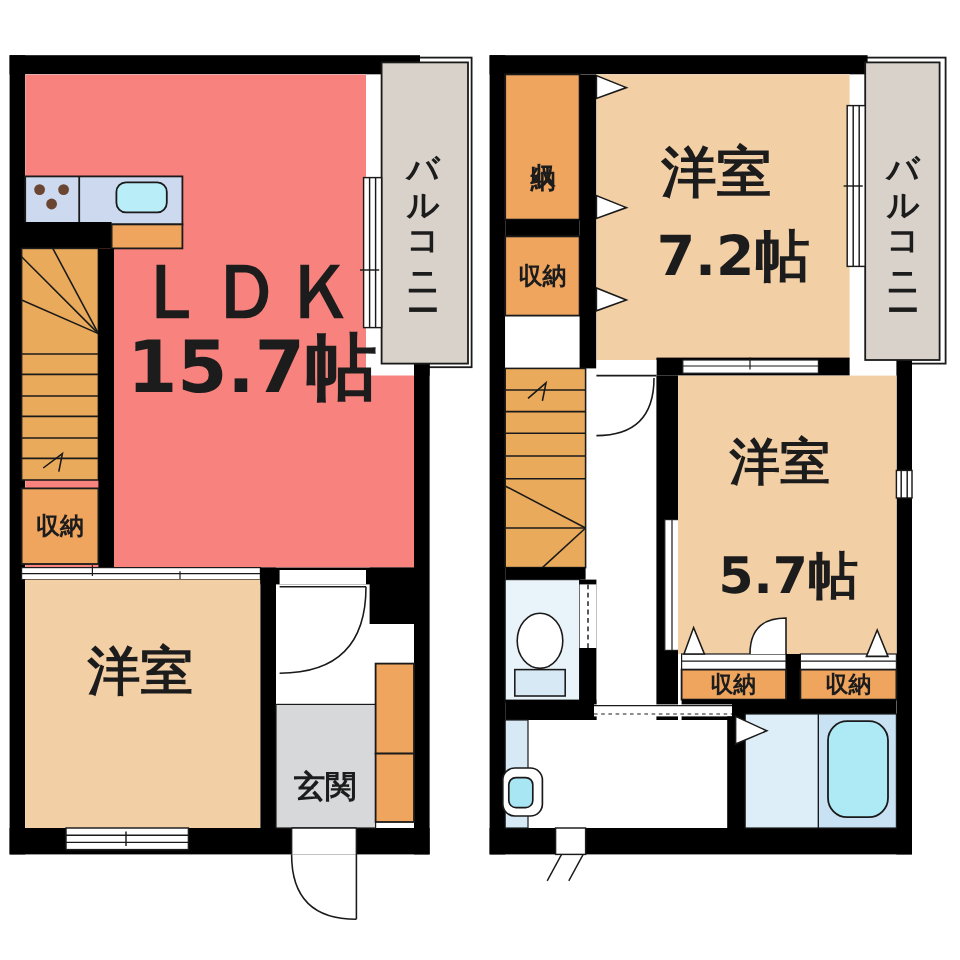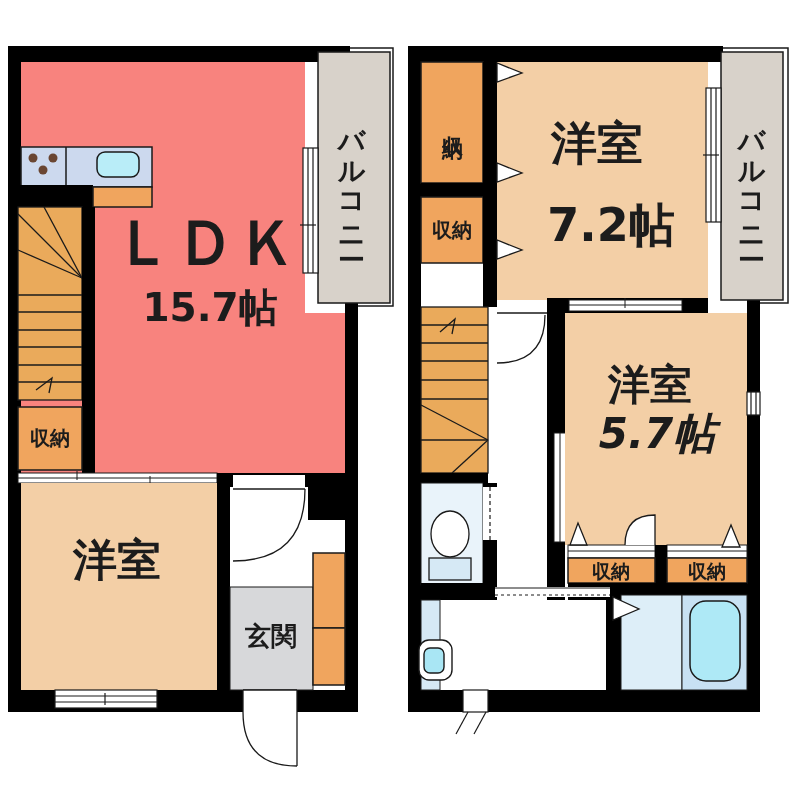--- a/index.html
+++ b/index.html
@@ -2,21 +2,21 @@
 <html><head>
 <meta charset="utf-8">
 <style>
   html,body{margin:0;padding:0;background:#ffffff;}
   .stage{position:relative;width:800px;height:800px;background:#ffffff;overflow:hidden;
          font-family:"DejaVu Sans",sans-serif;}
   .stage svg{position:absolute;left:0;top:0;}
   .lbl{position:absolute;transform:translate(-50%,-50%);color:#1c1c1c;font-weight:700;
        white-space:nowrap;line-height:1;text-align:center;}
   .vtext{writing-mode:vertical-rl;text-orientation:upright;letter-spacing:3px;}
-  .f54{font-size:62px;} .f50{font-size:39px;} .f46{font-size:46px;} .f44{font-size:44px;}
+  .f54{font-size:62px;} .f50{font-size:60px;} .f46{font-size:46px;} .f44{font-size:44px;}
   .f42{font-size:42px;} .f27{font-size:27px;} .f26{font-size:26px;} .f21{font-size:21px;}
   .f20{font-size:20px;} .f19{font-size:19px;}
 </style>
 </head>
 <body>
 
 <div class="stage">
 <svg width="800" height="800" viewBox="0 0 800 800">
 
   <g>
@@ -241,24 +241,24 @@
           <line x1="756" y1="392" x2="756" y2="415"></line>
     </g>
   </g>
 </svg>
 
   <div class="lbl f27 vtext" style="left:352px;top:178px;">バルコニー</div>
   <div class="lbl f54" style="left:206px;top:243px;">ＬＤＫ</div>
   <div class="lbl f50" style="left:210px;top:307px;">15.7帖</div>
   <div class="lbl f20" style="left:50px;top:438px;">収納</div>
   <div class="lbl f44" style="left:117px;top:560px;">洋室</div>
-  <div class="lbl f26" style="left:271px;top:636px;">玄関</div>
+  <div class="lbl f26" style="left:271px;top:656px;">玄関</div>
 
   <div class="lbl f21 vtext" style="left:452px;top:122px;">収納</div>
   <div class="lbl f20" style="left:452px;top:230px;">収納</div>
   <div class="lbl f46" style="left:597px;top:143px;">洋室</div>
-  <div class="lbl f46" style="left:611px;top:213px;margin-top:12px;">7.2帖</div>
+  <div class="lbl f46" style="left:611px;top:213px;">7.2帖</div>
   <div class="lbl f27 vtext" style="left:752px;top:178px;">バルコニー</div>
   <div class="lbl f42" style="left:650px;top:385px;">洋室</div>
-  <div class="lbl f42" style="left:657px;top:434px;font-style:italic;">5.7帖</div>
+  <div class="lbl f42" style="left:657px;top:480px;">5.7帖</div>
   <div class="lbl f19" style="left:611px;top:571px;">収納</div>
   <div class="lbl f19" style="left:707px;top:571px;">収納</div>
 </div>
 
 </body></html>

